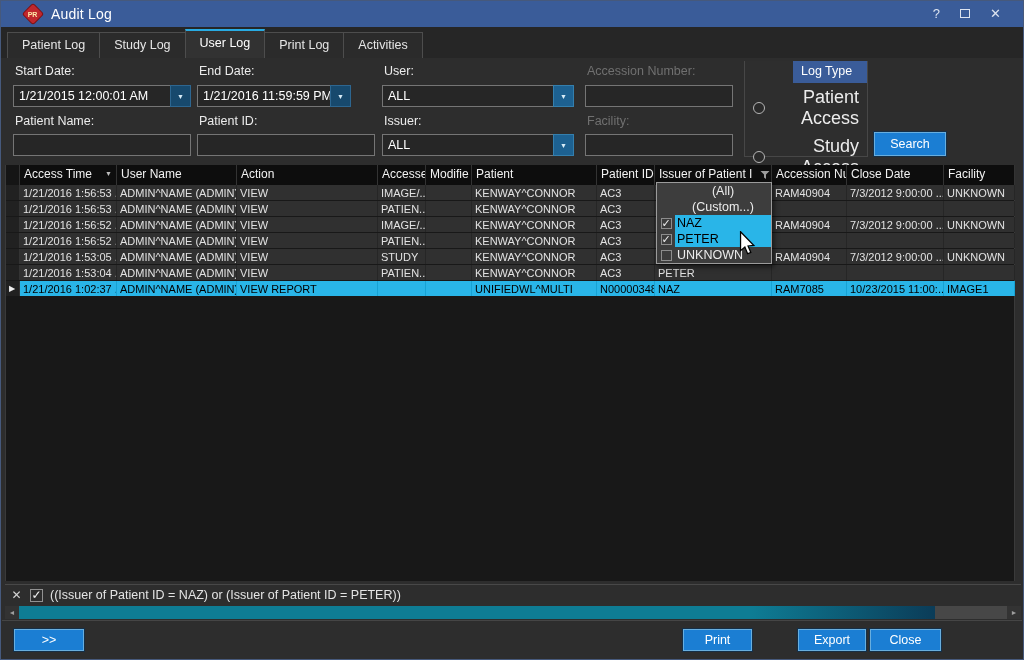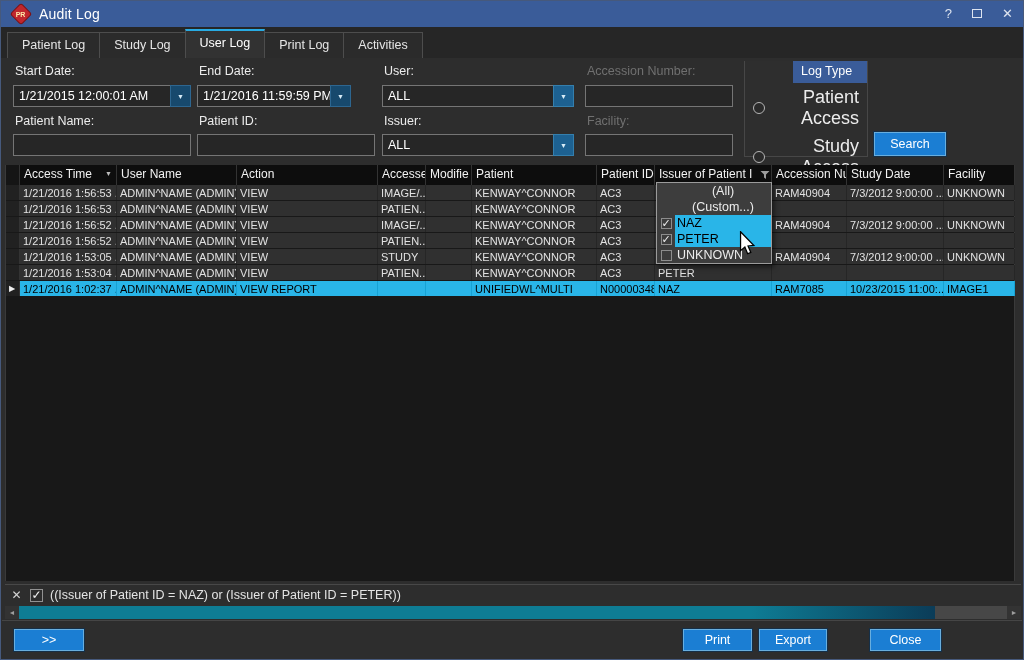--- a/index.html
+++ b/index.html
@@ -3,21 +3,21 @@
 <meta charset="utf-8">
 <style>
   * { margin:0; padding:0; box-sizing:border-box; }
   html,body { width:1024px; height:660px; overflow:hidden; background:#1a1a1a;
     font-family:"Liberation Sans", sans-serif; }
   .window { position:relative; width:1024px; height:660px; background:#2d2d2d;
     border:1px solid #46597c; }
 
   
   .titlebar { height:26px; background:var(--titlebar,#3a5c99); display:flex;
-    align-items:center; padding:0 10px; }
+    align-items:center; padding:0 22px; }
   .app-icon { width:14px; height:14px; background:#c0272d; transform:rotate(45deg);
     border-radius:2px; display:flex; align-items:center; justify-content:center;
     box-shadow:0 0 0 1px #7d1216; margin-left:3px; }
   .app-icon span { transform:rotate(-45deg); font-size:7px; font-weight:bold; color:#ffe9a8; }
   .win-title { color:#ffffff; font-size:14px; margin-left:11px; letter-spacing:.2px; }
   .win-controls { margin-left:auto; display:flex; align-items:center; gap:20px;
     color:#dde4f0; font-size:13px; }
   .win-controls .wc { cursor:default; line-height:26px; }
   .max-glyph { display:inline-block; width:10px; height:9px; border:1px solid #dde4f0; }
 
@@ -111,21 +111,21 @@
   .hs-thumb { width:916px; flex:none;
     background:linear-gradient(to right, var(--thumb,#0e7c94) 0%, var(--thumb,#0e7c94) 80%, #0b3c58 100%); }
   .hs-track { flex:1; background:#474747; }
 
   
   .footer { position:absolute; left:1px; top:619px; width:1020px; height:38px;
     background:#2d2d2d; border-top:1px solid #454545; }
   .footer .btn { position:absolute; top:8px; height:22px; }
   #btn-expand { left:12px;  width:70px; }
   #btn-print  { left:681px; width:69px; }
-  #btn-export { left:757px; width:68px; }
+  #btn-export { left:796px; width:68px; }
   #btn-close  { left:868px; width:71px; }
 </style>
 </head>
 <body>
 
 <div class="window">
 
   <div class="titlebar">
     <div class="app-icon">
       <span>PR</span>
@@ -211,21 +211,21 @@
         <div class="gh-cell" style="width: 120px;"><span>User Name</span></div>
         <div class="gh-cell" style="width: 141px;"><span>Action</span></div>
         <div class="gh-cell" style="width: 48px;"><span>Accesse</span></div>
         <div class="gh-cell" style="width: 46px;"><span>Modifie</span></div>
         <div class="gh-cell" style="width: 125px;"><span>Patient</span></div>
         <div class="gh-cell" style="width: 58px;"><span>Patient ID</span></div>
         <div class="gh-cell" style="width: 117px;"><span>Issuer of Patient I</span><span class="funnel"><svg width="10" height="10" viewBox="0 0 10 10">
               <path d="M0.5,1 H9.5 L6,4.6 V9 L4,7.4 V4.6 Z" fill="#9c9c9c"></path>
             </svg></span></div>
         <div class="gh-cell" style="width: 75px;"><span>Accession Nu</span></div>
-        <div class="gh-cell" style="width: 97px;"><span>Study Date</span></div>
+        <div class="gh-cell" style="width: 97px;"><span>Close Date</span></div>
         <div class="gh-cell" style="width: 71px;"><span>Facility</span></div>
       </div>
     <div>
         <div class="grid-row">
           <div class="gr-cell ind" style="width: 14px;"></div>
           <div class="gr-cell" style="width: 97px;">1/21/2016 1:56:53 ...</div>
           <div class="gr-cell" style="width: 120px;">ADMIN^NAME (ADMIN)</div>
           <div class="gr-cell" style="width: 141px;">VIEW</div>
           <div class="gr-cell" style="width: 48px;">IMAGE/...</div>
           <div class="gr-cell" style="width: 46px;"></div>

